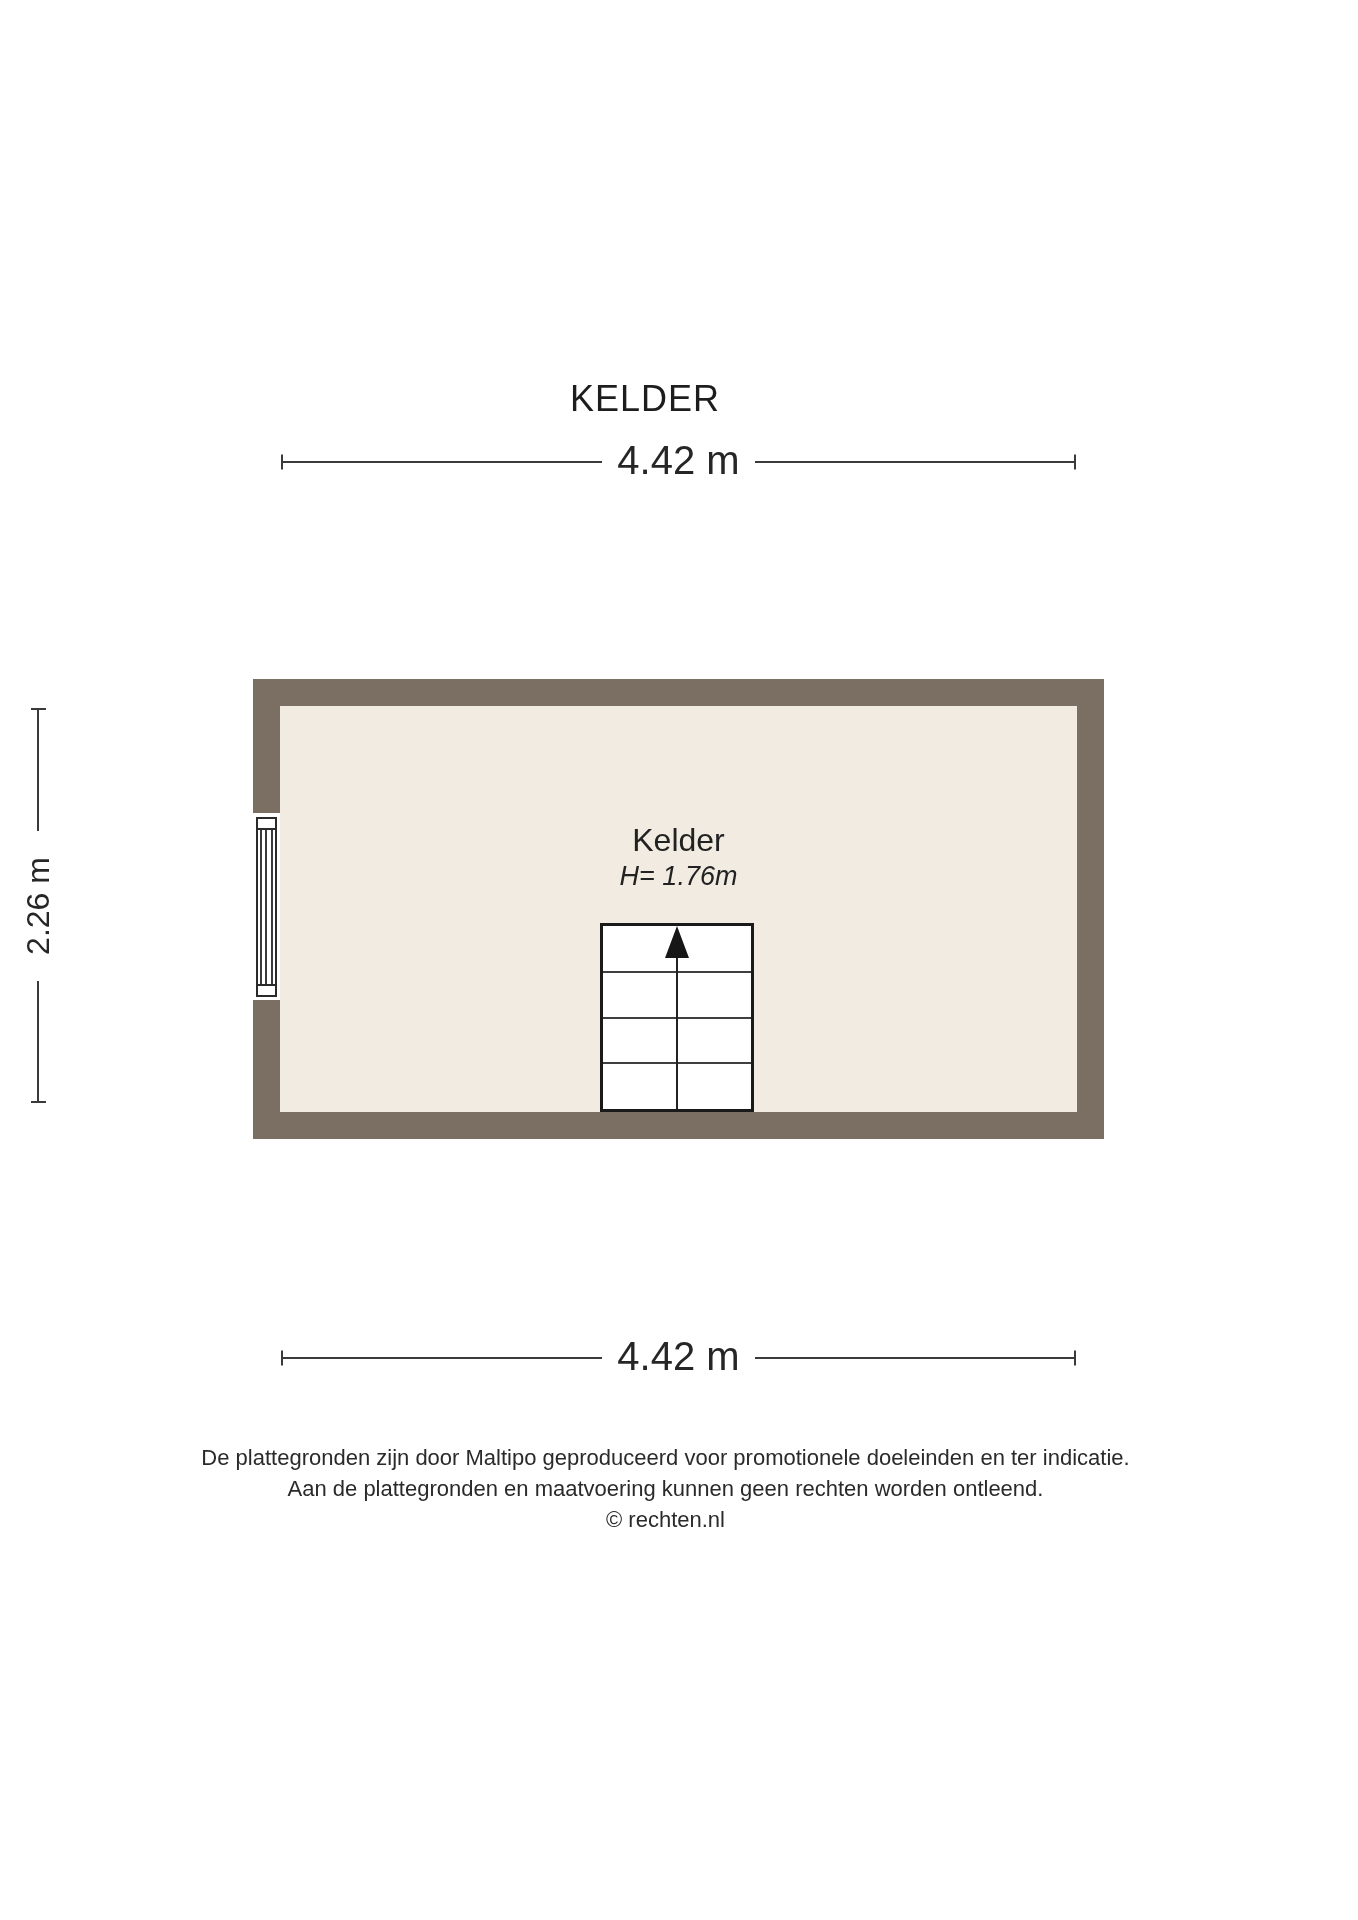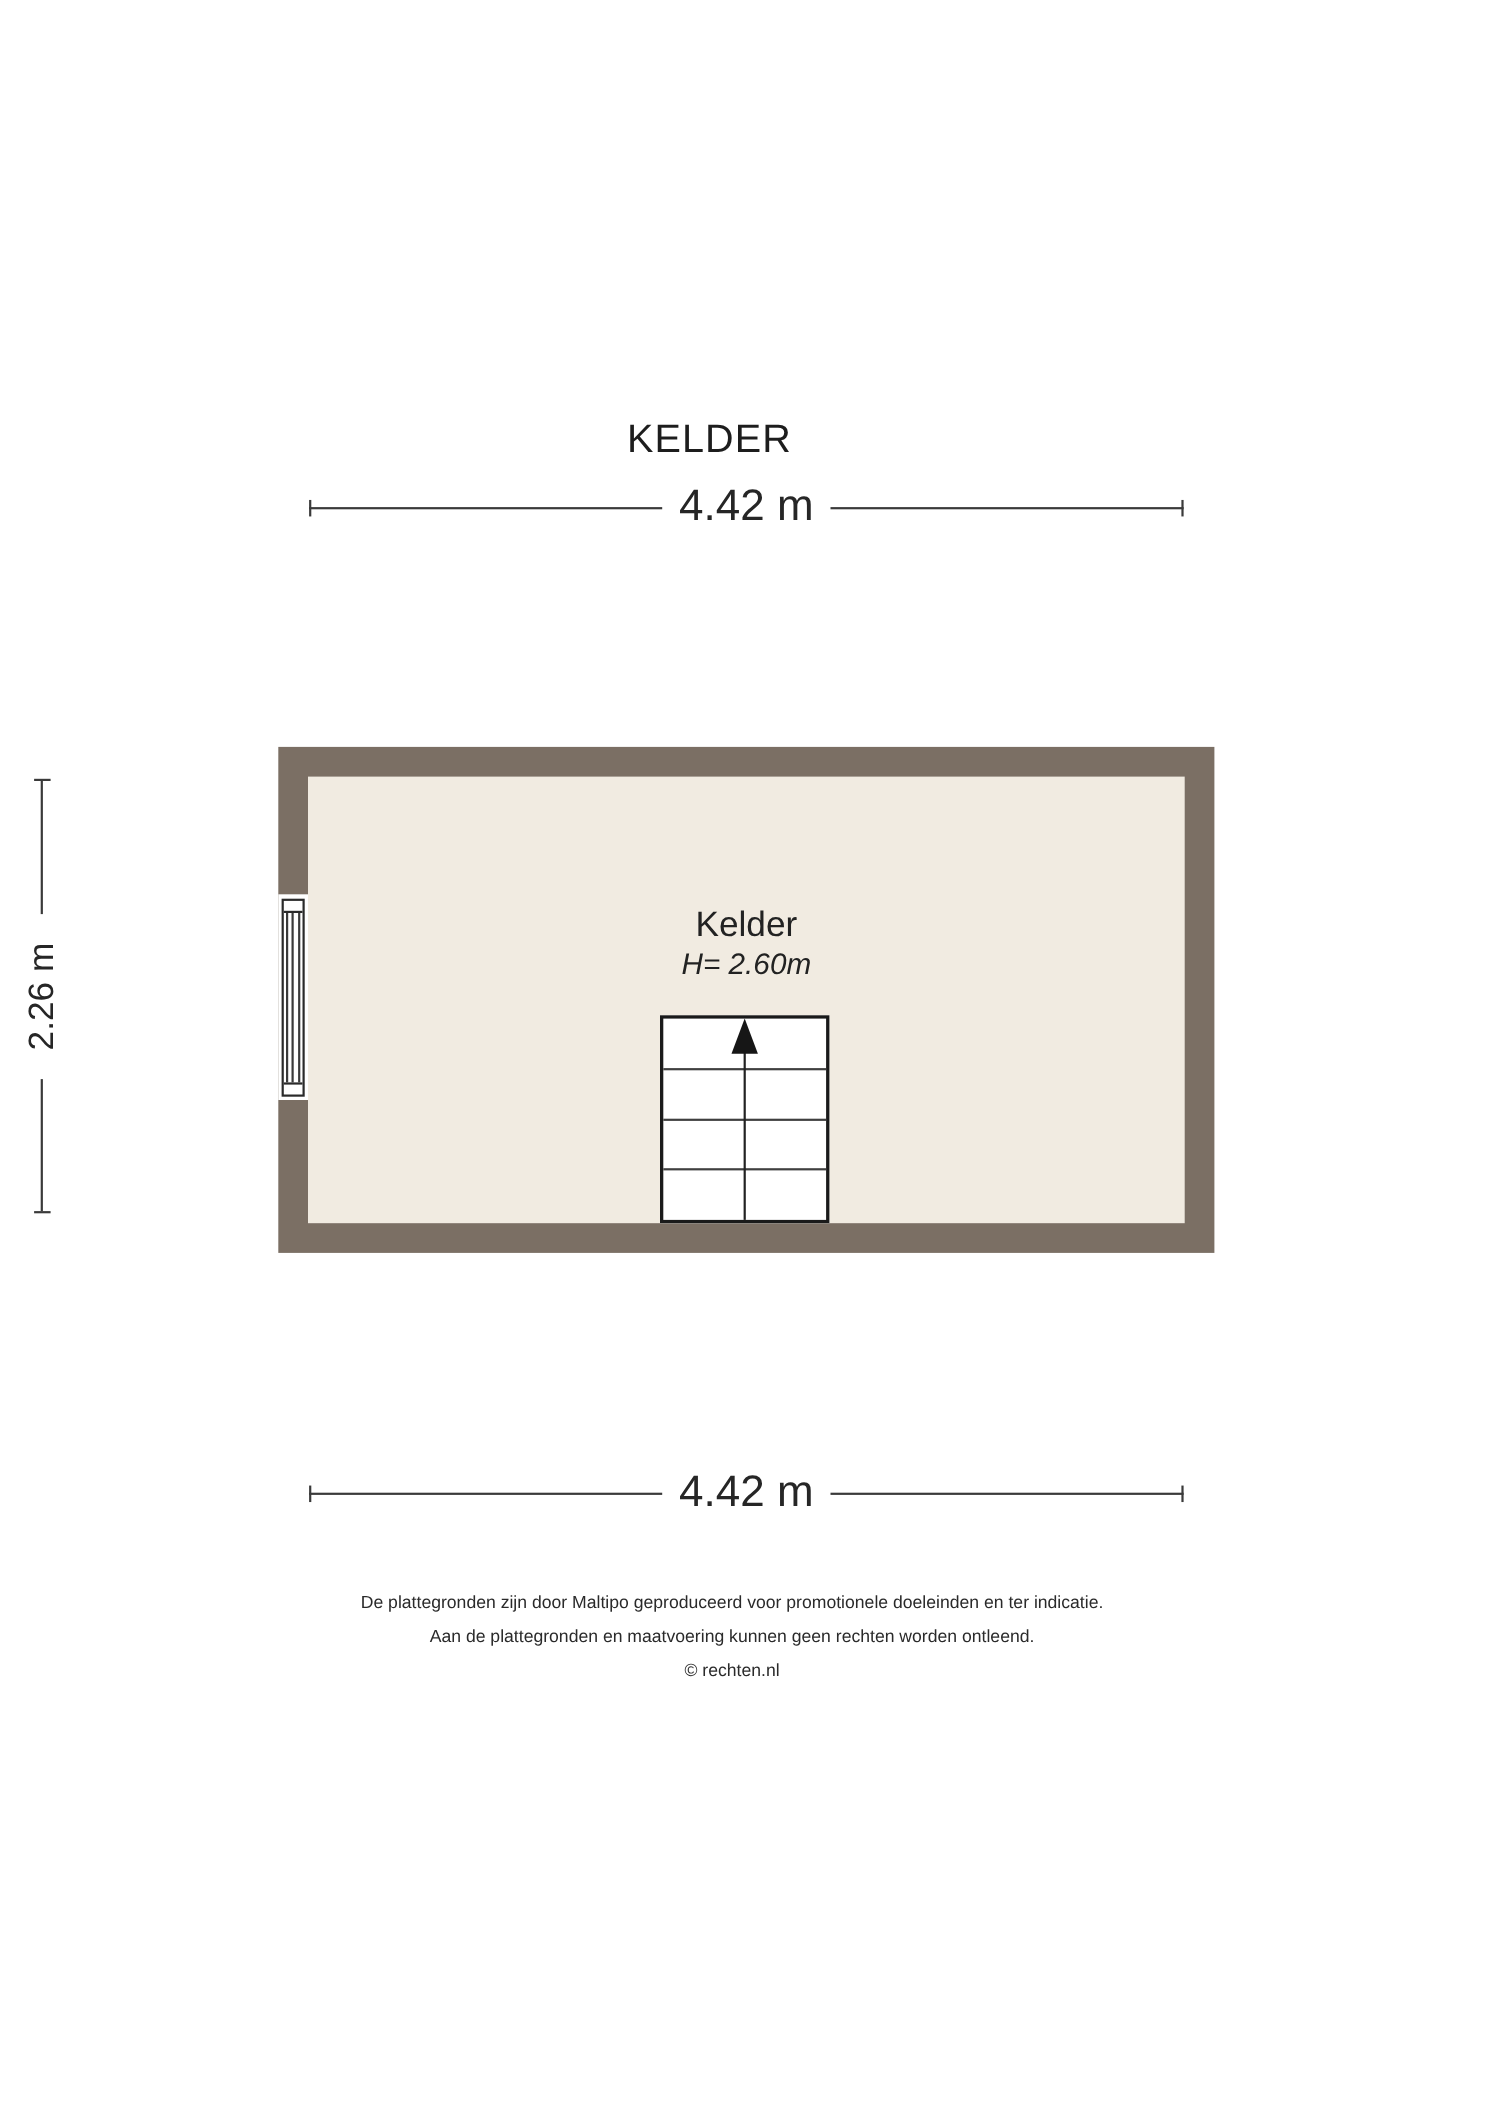--- a/index.html
+++ b/index.html
@@ -115,21 +115,21 @@
     position:absolute; left:50%; top:0; transform:translateX(-50%);
     width:0; height:0;
     border-left:12px solid transparent;
     border-right:12px solid transparent;
     border-bottom:32px solid #161616;
   }
   
   .footer{
     position:absolute; left:0; right:0; top:1442px;
     text-align:center;
-    font-size:16px; line-height:31px;
+    font-size:22px; line-height:31px;
     color:#2a2a2a;
     padding-left:41px;
   }
 </style>
 </head>
 <body>
 
 <div class="canvas">
 
   <div class="plan-title">KELDER</div>
@@ -170,21 +170,21 @@
       <div class="win-cap-top"></div>
       <div class="win-mid">
           <i></i>
           <i></i>
           <i></i>
         </div>
       <div class="win-cap-bottom"></div>
     </div>
 
     <div class="room-name">Kelder</div>
-    <div class="room-h">H= 2.60m</div>
+    <div class="room-h">H= 1.76m</div>
 
     <div class="stairs">
       <div class="stair-line" style="top:24.5%"></div>
       <div class="stair-line" style="top:49.5%"></div>
       <div class="stair-line" style="top:74.5%"></div>
       <div class="stair-vline"></div>
       <div class="stair-arrow"></div>
     </div>
   </div>
 

